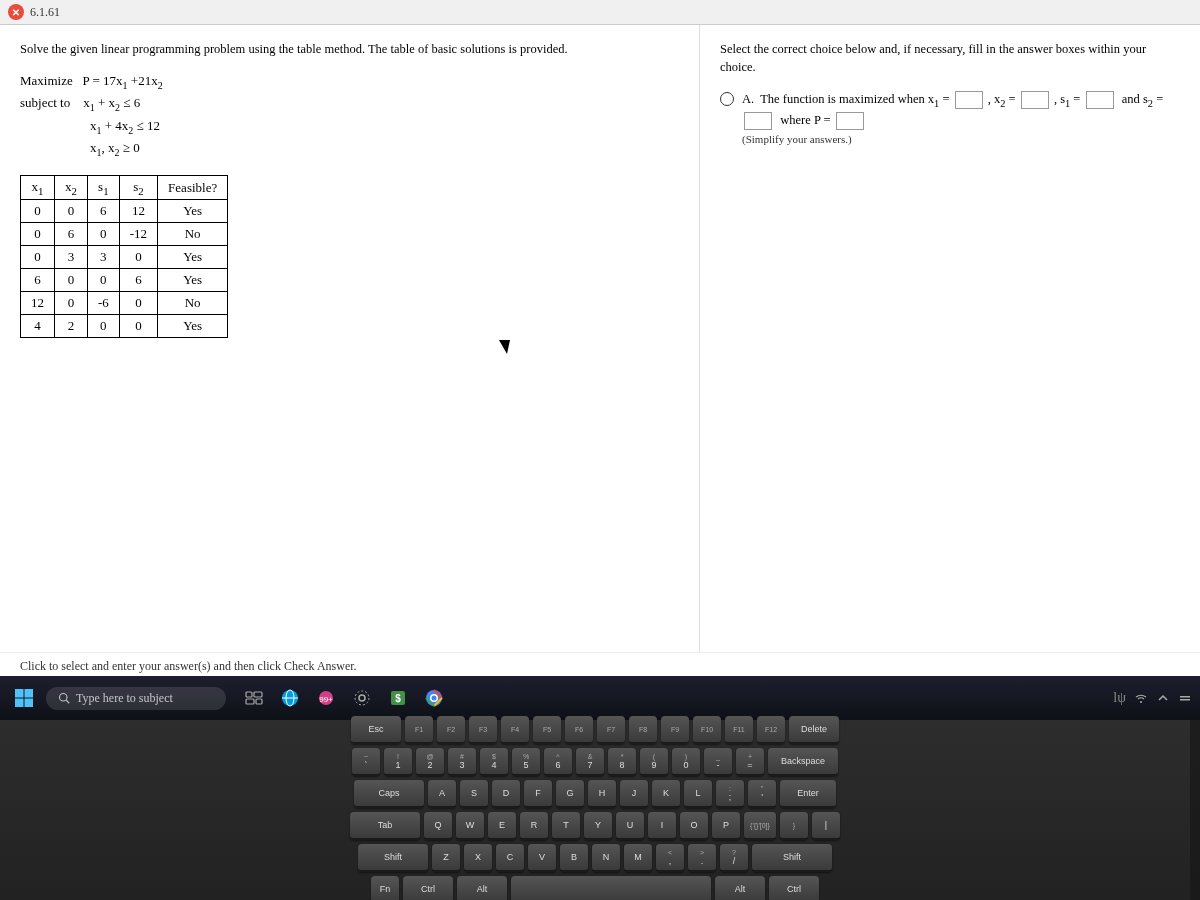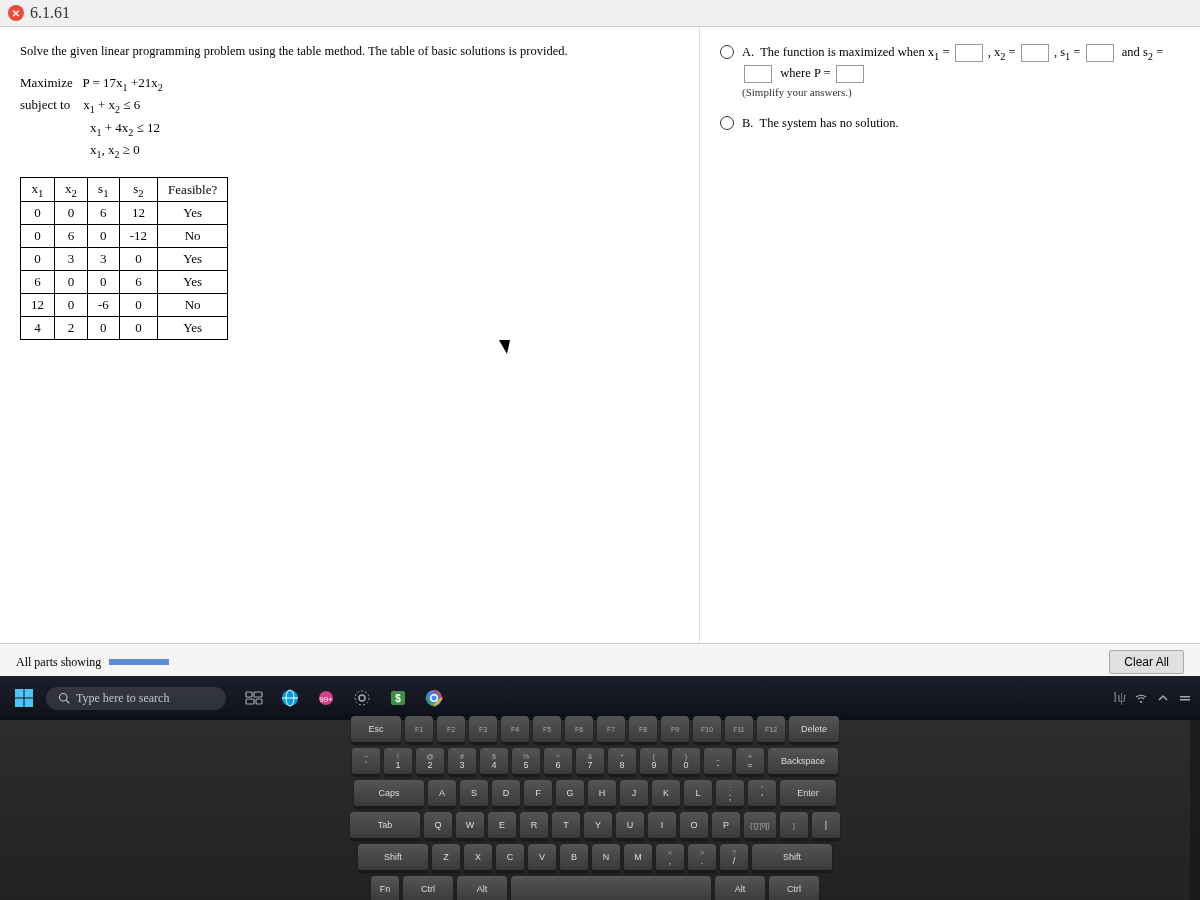--- a/index.html
+++ b/index.html
@@ -50,21 +50,21 @@
     .close-btn {
       width: 16px; height: 16px;
       border-radius: 50%;
       background: #e74c3c;
       display: flex; align-items: center; justify-content: center;
       font-size: 10px; color: white; cursor: pointer;
       font-weight: bold;
     }
 
     .tab-label {
-      font-size: 16px;
+      font-size: 12px;
       color: #333;
     }
 
     
     .problem-area {
       display: flex;
       flex: 1;
       overflow: hidden;
     }
 
@@ -414,83 +414,70 @@
                 <td>0</td>
                 <td>Yes</td>
               </tr>
             </tbody>
         </table>
 
       </div>
 
       <div class="right-panel">
 
+        <div class="choice-title">Select the correct choice below and, if necessary, fill in the answer boxes within your choice.</div>
 
         <div class="choice-option">
           <div class="radio-circle"></div>
           <div class="choice-text">
             <span>A.&nbsp;</span>
             <span>The function is maximized when x<sub>1</sub> =</span>
             <input class="inline-box" type="text" value="" style="">
             <span>, x<sub>2</sub> =</span>
             <input class="inline-box" type="text" value="" style="">
             <span>, s<sub>1</sub> =</span>
             <input class="inline-box" type="text" value="" style="">
             <span>&nbsp;and s<sub>2</sub> =</span>
             <input class="inline-box" type="text" value="" style="">
             <span>&nbsp;where P =</span>
             <input class="inline-box" type="text" value="" style="">
             <br>
             <span style="font-size:11px;color:#333;">(Simplify your answers.)</span>
           </div>
         </div>
 
-        <div class="choice-option">
-          <div class="radio-circle"></div>
-          <div class="choice-text">
-            <span>B.&nbsp;</span>
-            <span>The system has no solution.</span>
-          </div>
-        </div>
 
       </div>
 
     </div>
 
     <div style="padding: 6px 20px; font-size: 12px; border-top: 1px solid #eee; color: #333;">
       Click to select and enter your answer(s) and then click Check Answer.
     </div>
 
   </div>
 
-  <div class="bottom-bar">
-    <div class="all-parts-area">
-      <span class="all-parts-label">All parts showing</span>
-      <div class="parts-indicator"></div>
-    </div>
-    <button class="clear-all-btn">Clear All</button>
-  </div>
 
   <div class="taskbar">
 
     <div class="taskbar-start">
       <svg viewBox="0 0 20 20" fill="none">
         <rect x="1" y="1" width="8.5" height="8.5" fill="#4fc3f7"></rect>
         <rect x="10.5" y="1" width="8.5" height="8.5" fill="#4fc3f7"></rect>
         <rect x="1" y="10.5" width="8.5" height="8.5" fill="#4fc3f7"></rect>
         <rect x="10.5" y="10.5" width="8.5" height="8.5" fill="#4fc3f7"></rect>
       </svg>
     </div>
 
     <div class="taskbar-search">
       <svg width="12" height="12" viewBox="0 0 16 16" fill="none">
         <circle cx="7" cy="7" r="5" stroke="rgba(255,255,255,0.7)" stroke-width="1.5"></circle>
         <line x1="11" y1="11" x2="15" y2="15" stroke="rgba(255,255,255,0.7)" stroke-width="1.5"></line>
       </svg>
-      <span>Type here to search</span>
+      <span>Type here to subject</span>
     </div>
 
     <div class="taskbar-icons">
 
       <div class="taskbar-icon">
         <svg width="18" height="14" viewBox="0 0 18 14" fill="none">
           <rect x="1" y="1" width="6" height="5" rx="1" stroke="#aaa" stroke-width="1.2"></rect>
           <rect x="9" y="1" width="8" height="5" rx="1" stroke="#aaa" stroke-width="1.2"></rect>
           <rect x="1" y="8" width="8" height="5" rx="1" stroke="#aaa" stroke-width="1.2"></rect>
           <rect x="11" y="8" width="6" height="5" rx="1" stroke="#aaa" stroke-width="1.2"></rect>

